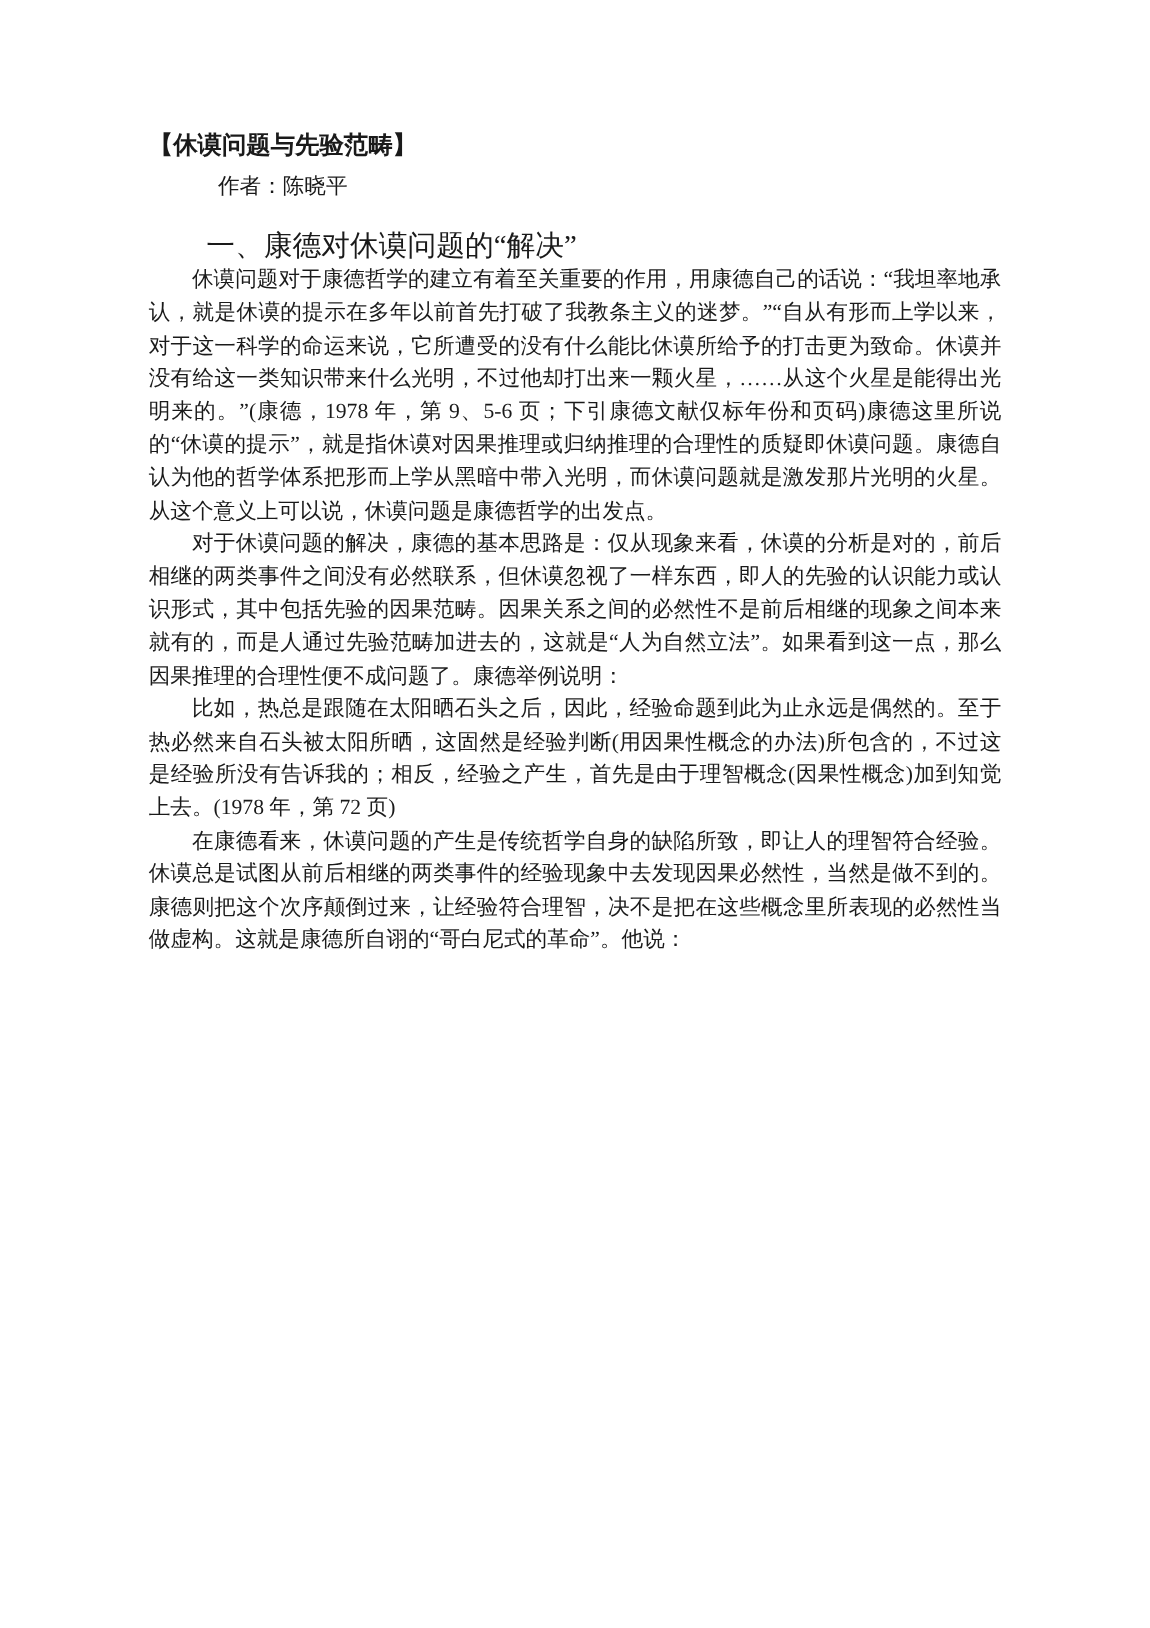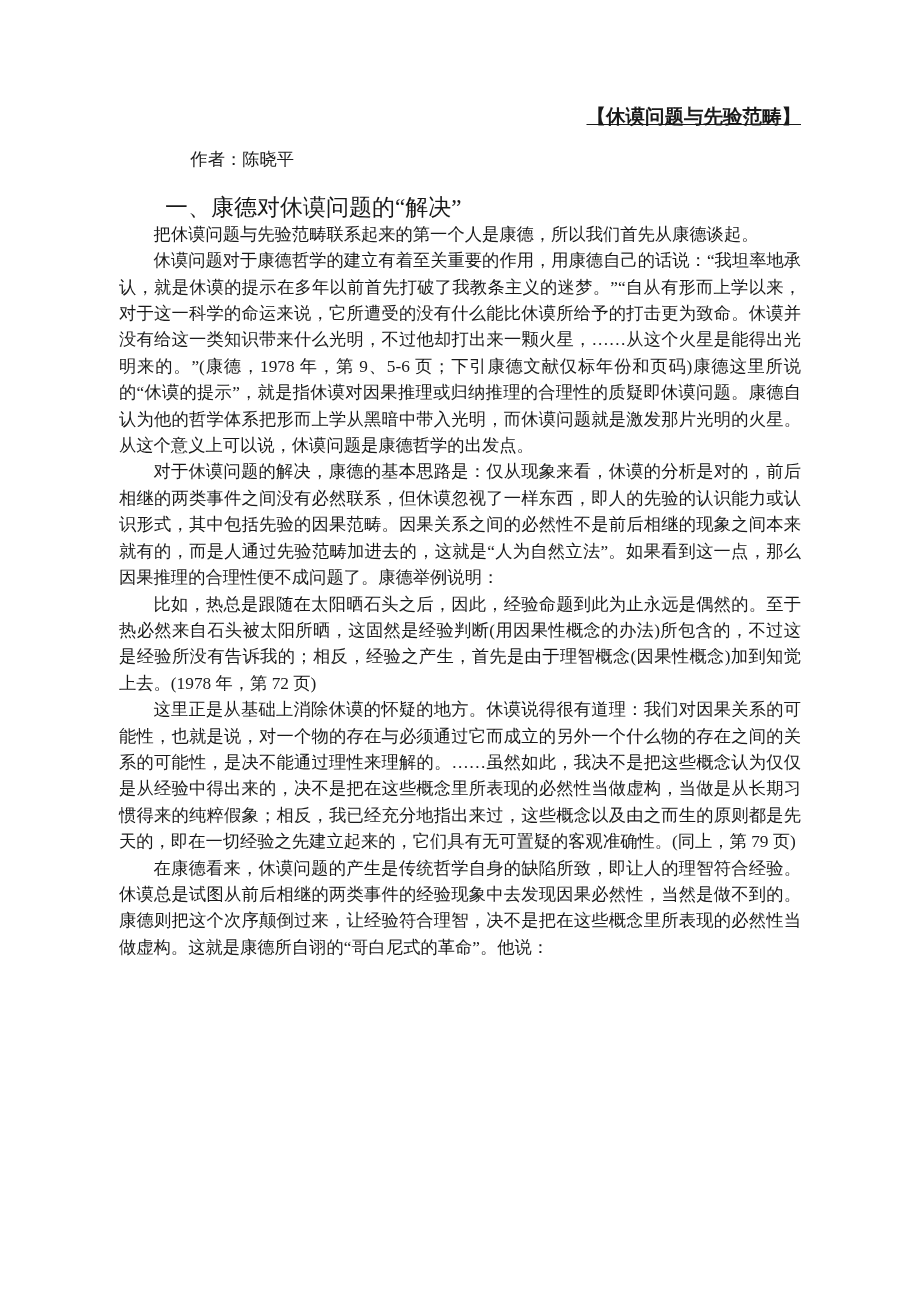--- a/index.html
+++ b/index.html
@@ -21,28 +21,27 @@
     width: 682px;
     color: #1a1a1a;
     font-family: "Liberation Serif", "DejaVu Serif", serif;
     font-size: 17.3px;
     line-height: 26.4px;
     text-align: justify;
   }
   .doc-title {
     font-size: 19.5px;
     font-weight: bold;
-    text-align: right;
+    text-align: left;
     text-indent: 0;
     margin: 0 0 5px 0;
     line-height: 28px;
-    text-decoration: underline;
   }
   .author-line {
-    margin: 16px;
+    margin: 0;
     text-indent: 3.2em;
   }
   .section-heading {
     margin: 22px 0 0 0;
     text-indent: 2em;
     font-weight: normal;
     font-size: 23px;
     line-height: 26.4px;
   }
   .para {
@@ -51,20 +50,18 @@
   }
 </style>
 </head>
 <body>
 
 <div class="page">
   <div class="content">
     <h1 class="doc-title">【休谟问题与先验范畴】</h1>
     <p class="author-line">作者：陈晓平</p>
     <p class="section-heading">一、康德对休谟问题的“解决”</p>
-    <p class="para">把休谟问题与先验范畴联系起来的第一个人是康德，所以我们首先从康德谈起。</p>
     <p class="para">休谟问题对于康德哲学的建立有着至关重要的作用，用康德自己的话说：“我坦率地承认，就是休谟的提示在多年以前首先打破了我教条主义的迷梦。”“自从有形而上学以来，对于这一科学的命运来说，它所遭受的没有什么能比休谟所给予的打击更为致命。休谟并没有给这一类知识带来什么光明，不过他却打出来一颗火星，……从这个火星是能得出光明来的。”(康德，1978 年，第 9、5-6 页；下引康德文献仅标年份和页码)康德这里所说的“休谟的提示”，就是指休谟对因果推理或归纳推理的合理性的质疑即休谟问题。康德自认为他的哲学体系把形而上学从黑暗中带入光明，而休谟问题就是激发那片光明的火星。从这个意义上可以说，休谟问题是康德哲学的出发点。</p>
     <p class="para">对于休谟问题的解决，康德的基本思路是：仅从现象来看，休谟的分析是对的，前后相继的两类事件之间没有必然联系，但休谟忽视了一样东西，即人的先验的认识能力或认识形式，其中包括先验的因果范畴。因果关系之间的必然性不是前后相继的现象之间本来就有的，而是人通过先验范畴加进去的，这就是“人为自然立法”。如果看到这一点，那么因果推理的合理性便不成问题了。康德举例说明：</p>
     <p class="para">比如，热总是跟随在太阳晒石头之后，因此，经验命题到此为止永远是偶然的。至于热必然来自石头被太阳所晒，这固然是经验判断(用因果性概念的办法)所包含的，不过这是经验所没有告诉我的；相反，经验之产生，首先是由于理智概念(因果性概念)加到知觉上去。(1978 年，第 72 页)</p>
-    <p class="para">这里正是从基础上消除休谟的怀疑的地方。休谟说得很有道理：我们对因果关系的可能性，也就是说，对一个物的存在与必须通过它而成立的另外一个什么物的存在之间的关系的可能性，是决不能通过理性来理解的。……虽然如此，我决不是把这些概念认为仅仅是从经验中得出来的，决不是把在这些概念里所表现的必然性当做虚构，当做是从长期习惯得来的纯粹假象；相反，我已经充分地指出来过，这些概念以及由之而生的原则都是先天的，即在一切经验之先建立起来的，它们具有无可置疑的客观准确性。(同上，第 79 页)</p>
     <p class="para">在康德看来，休谟问题的产生是传统哲学自身的缺陷所致，即让人的理智符合经验。休谟总是试图从前后相继的两类事件的经验现象中去发现因果必然性，当然是做不到的。康德则把这个次序颠倒过来，让经验符合理智，决不是把在这些概念里所表现的必然性当做虚构。这就是康德所自诩的“哥白尼式的革命”。他说：</p>
   </div>
 </div>
 
 </body></html>

